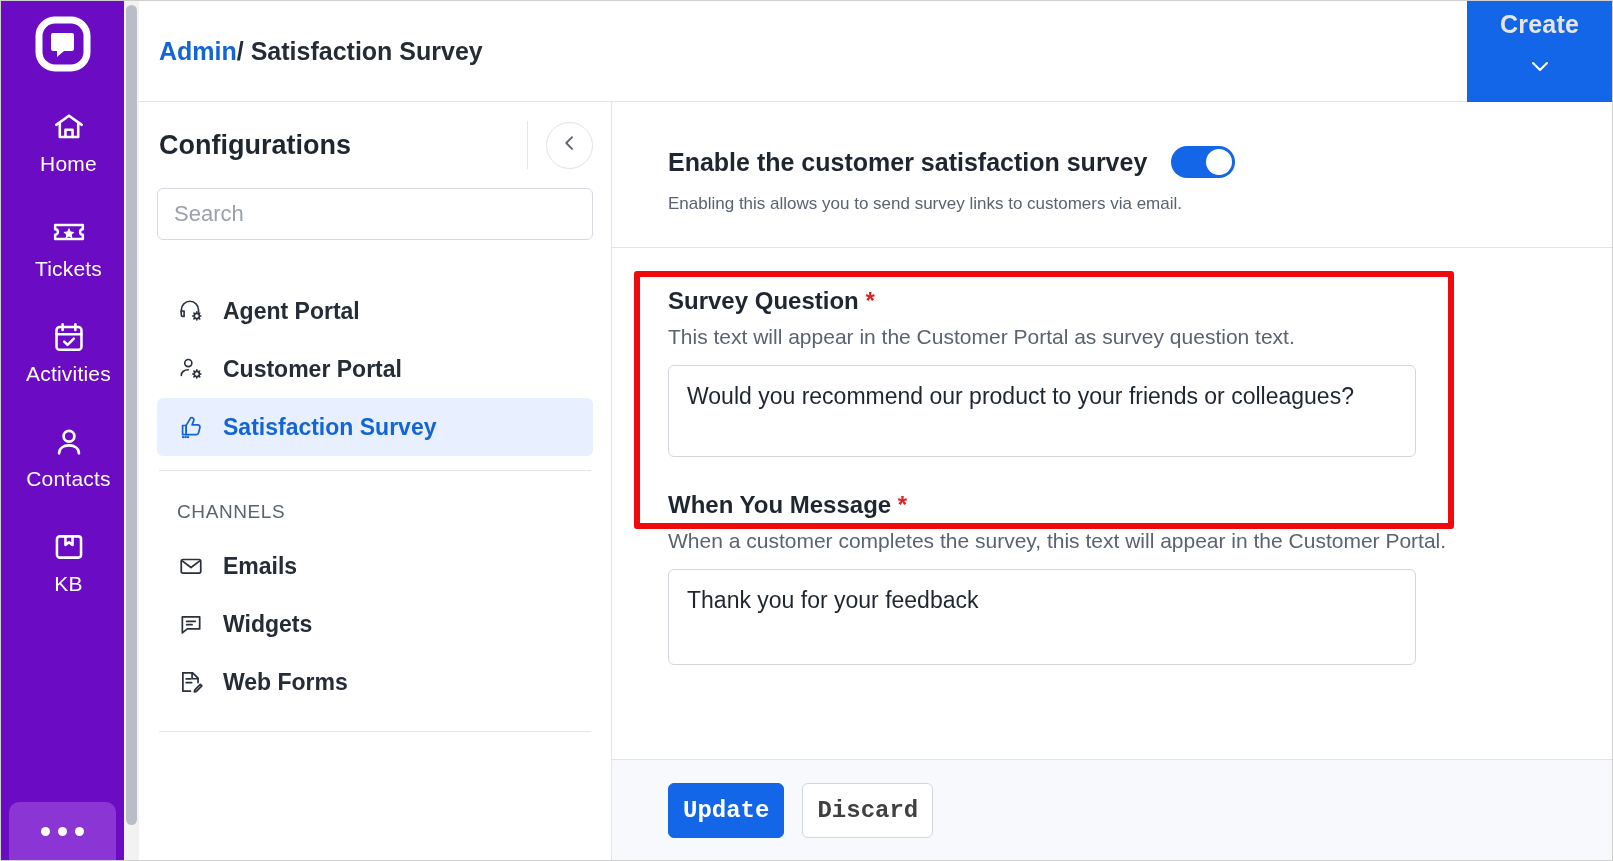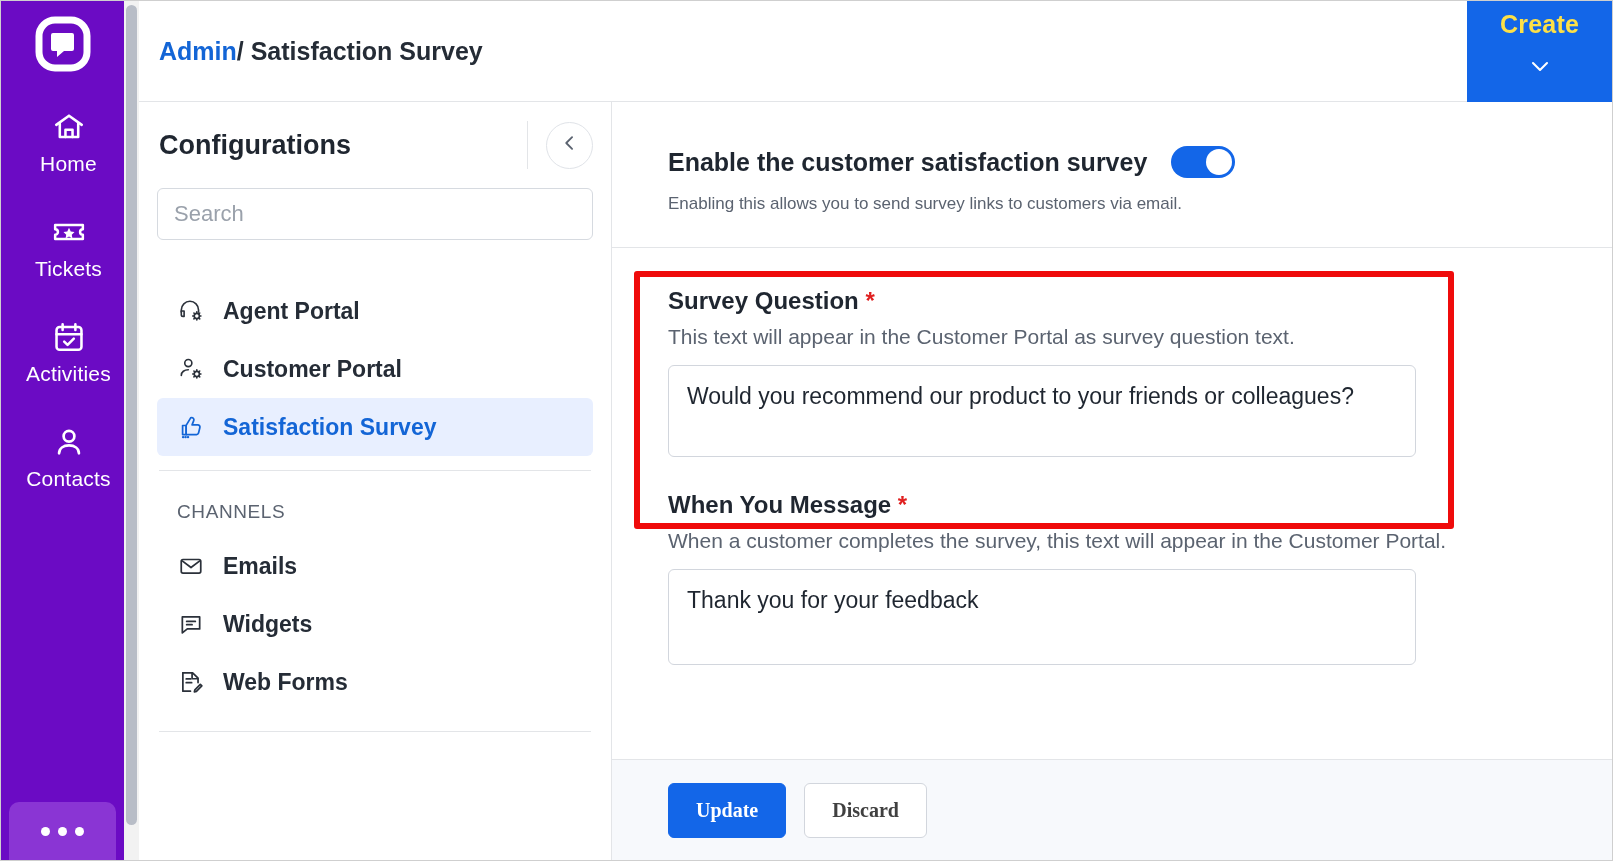--- a/index.html
+++ b/index.html
@@ -138,21 +138,21 @@
   .s-filter {
     width: 56px; height: 55px;
     display: flex; align-items: center; justify-content: center;
     cursor: pointer;
   }
   .createbtn {
     position: absolute;
     right: 0; top: 0;
     width: 145px; height: 101px;
     background: #1366e8;
-    color: #fde047;
+    color: #e5e5e5;
     display: flex;
     flex-direction: column;
     align-items: center;
     justify-content: flex-start;
     padding-top: 9px;
     cursor: pointer;
   }
   .createbtn .ctext { font-size: 25px; font-weight: 700; letter-spacing:.2px; }
   .createbtn .cchev { margin-top: 20px; }
 
@@ -338,26 +338,26 @@
     border-top: 1px solid #e3e5e8;
     background: #f7f9fc;
     display: flex;
     align-items: center;
     padding-left: 56px;
     gap: 18px;
   }
   .btn {
     height: 55px;
     border-radius: 6px;
-    font-family: Liberation Serif, serif;
-    font-size: 20px;
+    font-family: Liberation Mono, monospace;
+    font-size: 24px;
     font-weight: 700;
     display: flex; align-items: center; justify-content: center;
     cursor: pointer;
-    padding: 0 27px;
+    padding: 0 14px;
   }
   .btn.primary { background: #1366e8; color: #fff; border: 1px solid #1366e8; }
   .btn.ghost { background: #fff; color: #404040; border: 1px solid #d2d6dd; }
 </style>
 </head>
 <body>
 
 <div class="app">
 
   <div class="rail">
@@ -404,20 +404,29 @@
     <div class="rail-item">
       <span class="rail-ico">
         <svg width="34" height="34" viewBox="0 0 24 24" fill="none" stroke="#ffffff" stroke-width="1.9" stroke-linecap="round" stroke-linejoin="round">
           <circle cx="12" cy="8" r="3.8"></circle>
           <path d="M5 20c0-3.6 3.1-5.6 7-5.6s7 2 7 5.6"></path>
         </svg>
       </span>
       <span class="rail-label">Contacts</span>
     </div>
 
+    <div class="rail-item">
+      <span class="rail-ico">
+        <svg width="34" height="34" viewBox="0 0 24 24" fill="none" stroke="#ffffff" stroke-width="1.8" stroke-linejoin="round">
+          <rect x="3.5" y="4.5" width="17" height="15" rx="2"></rect>
+          <path d="M9.5 4.5v6l2.5-1.9 2.5 1.9v-6"></path>
+        </svg>
+      </span>
+      <span class="rail-label">KB</span>
+    </div>
 
     <div class="rail-more">
       <i></i>
       <i></i>
       <i></i>
     </div>
   </div>
 
   <div class="railscroll">
     <div class="thumb"></div>

